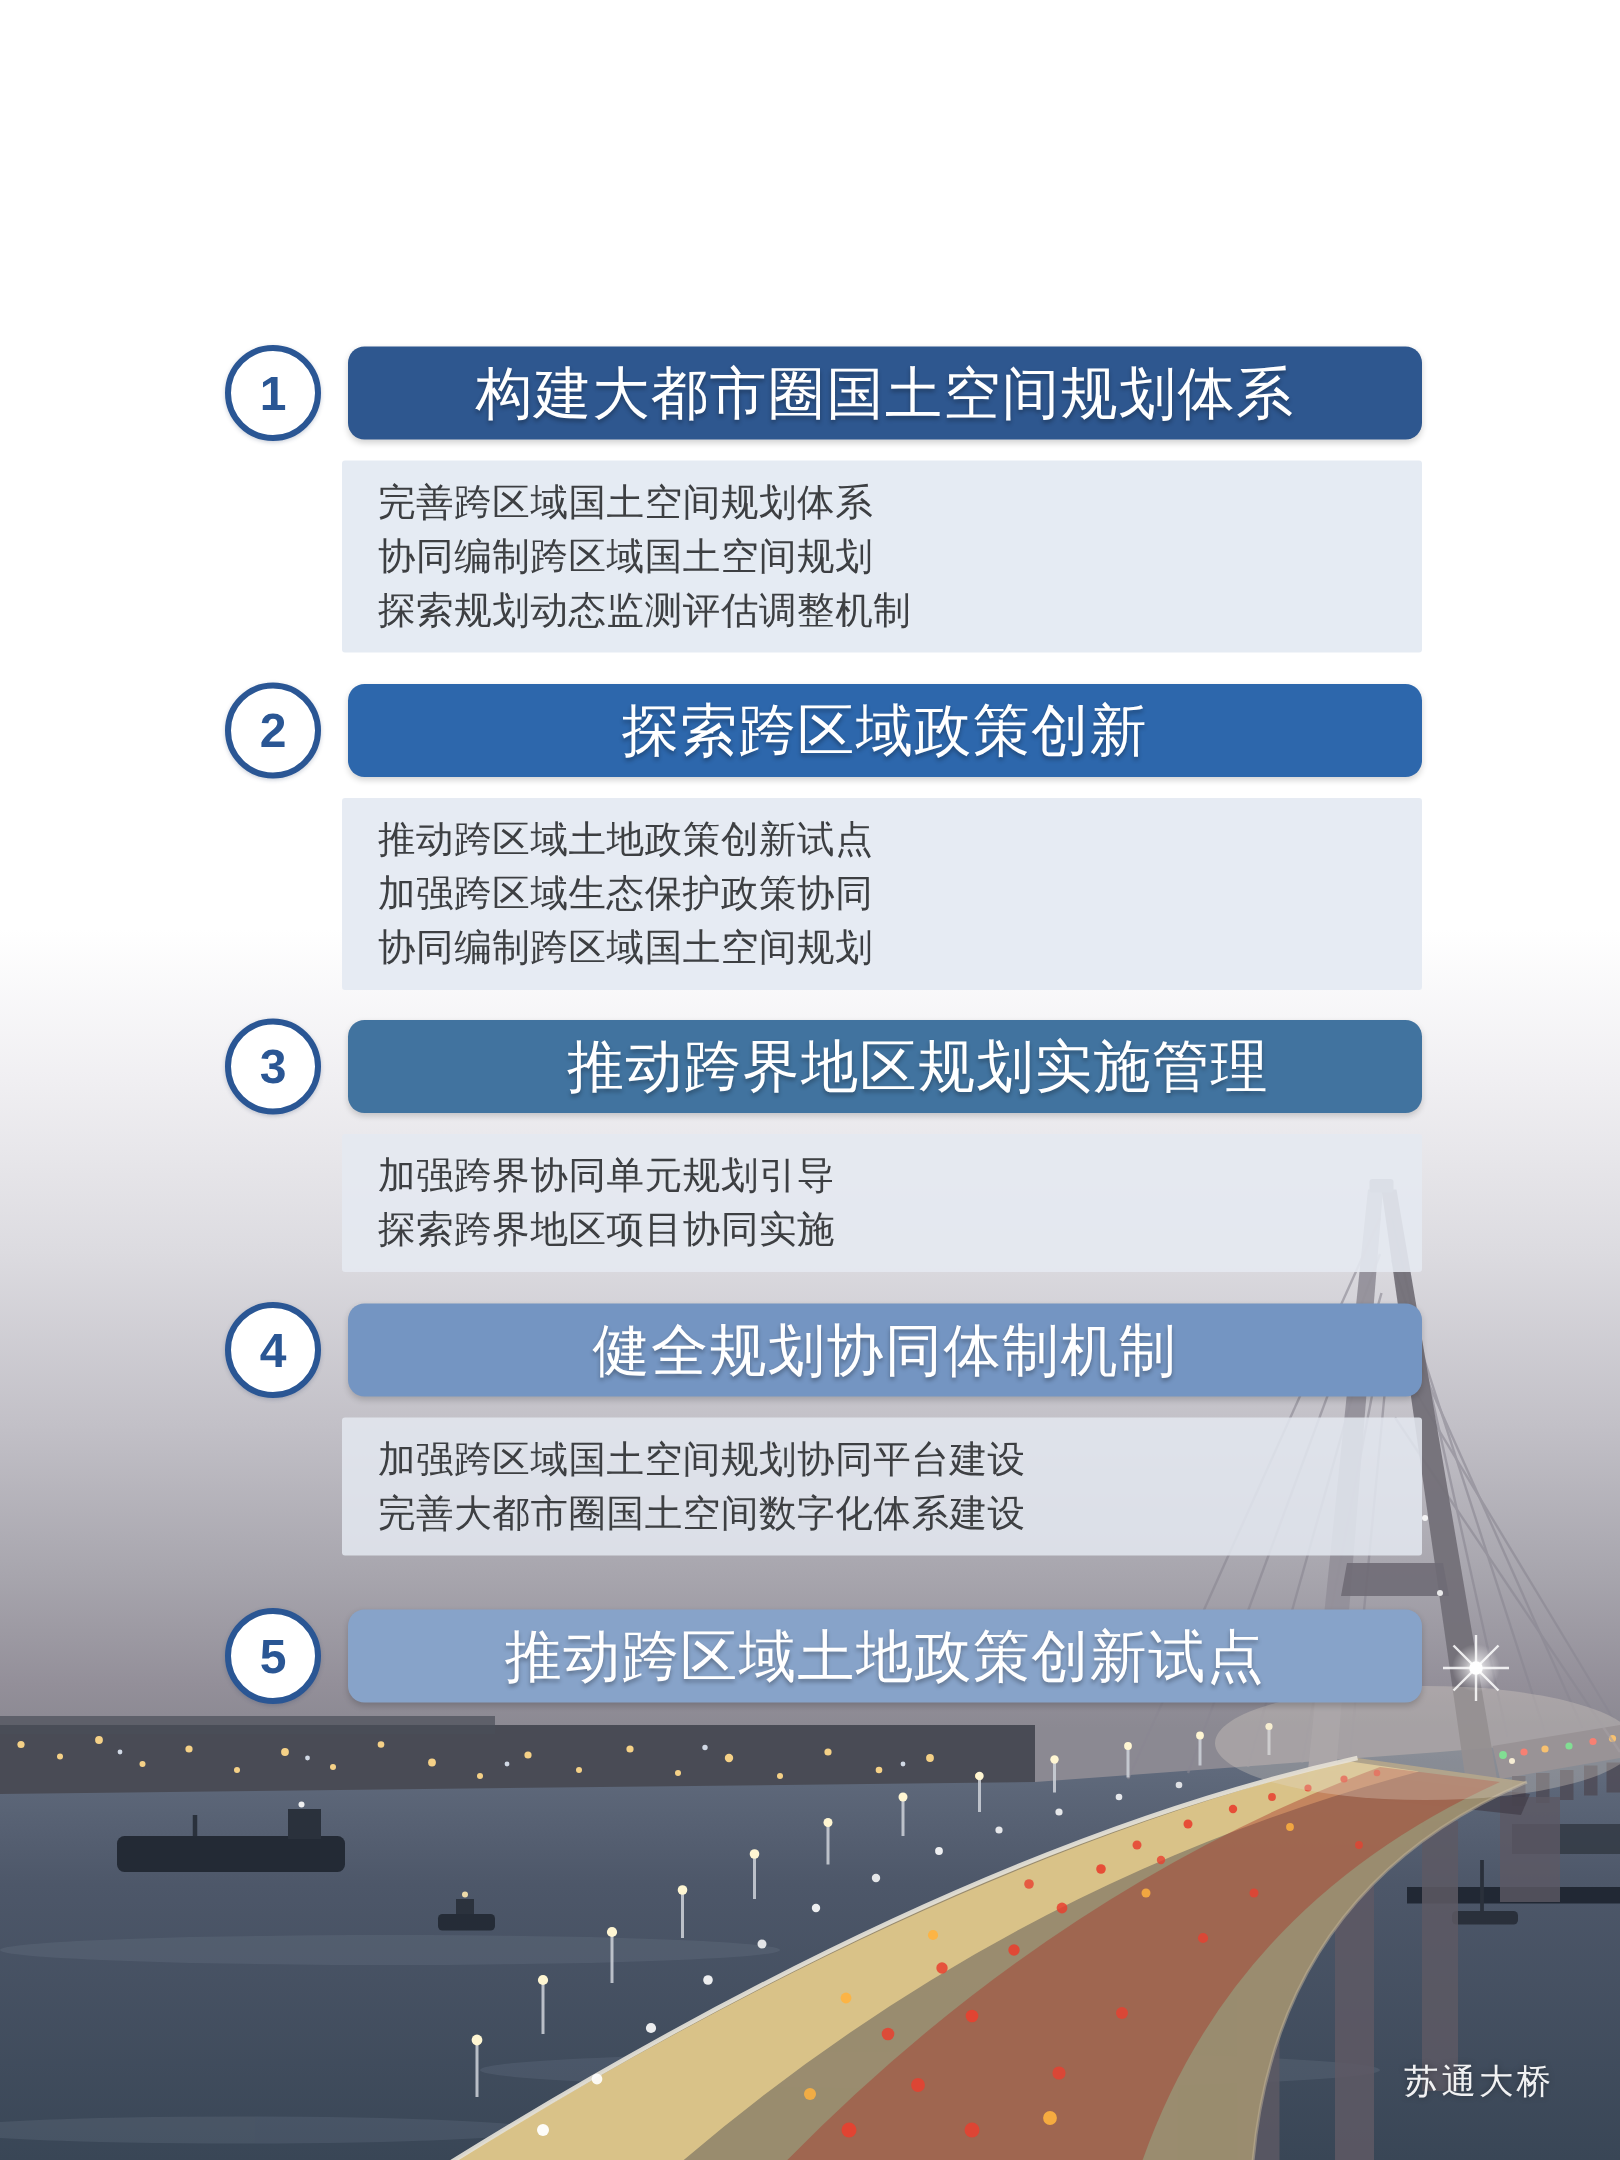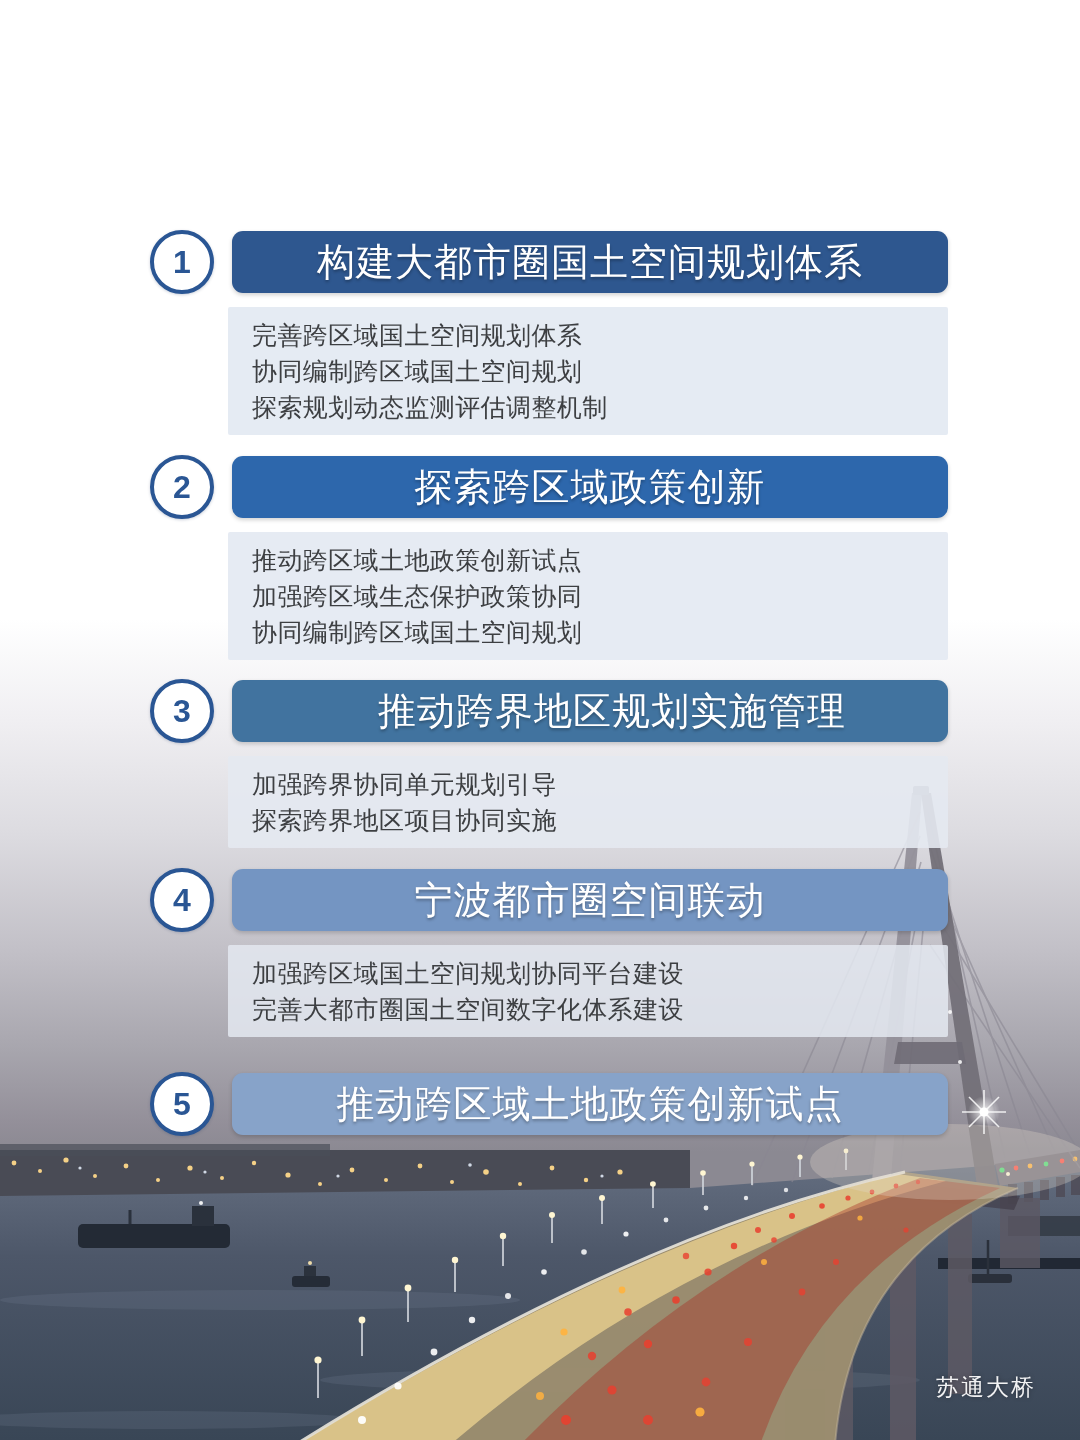--- a/index.html
+++ b/index.html
@@ -309,21 +309,21 @@
       </div>
       <div class="body-panel" style="background-color: rgba(228, 233, 241, 0.9);">
         <div>加强跨界协同单元规划引导</div>
         <div>探索跨界地区项目协同实施</div>
       </div>
     </div>
 
     <div class="section" style="top:868px;">
       <div class="sec-row">
         <div class="num-circle" style="border-color: rgb(42, 86, 148); color: rgb(42, 86, 148);">4</div>
-        <div class="header-bar" style="background-color: rgb(116, 149, 194);">宁波都市圈空间联动</div>
+        <div class="header-bar" style="background-color: rgb(116, 149, 194);">健全规划协同体制机制</div>
       </div>
       <div class="body-panel" style="background-color: rgba(227, 232, 240, 0.86);">
         <div>加强跨区域国土空间规划协同平台建设</div>
         <div>完善大都市圈国土空间数字化体系建设</div>
       </div>
     </div>
 
     <div class="section" style="top:1072px;">
       <div class="sec-row">
         <div class="num-circle" style="border-color: rgb(42, 86, 148); color: rgb(42, 86, 148);">5</div>

